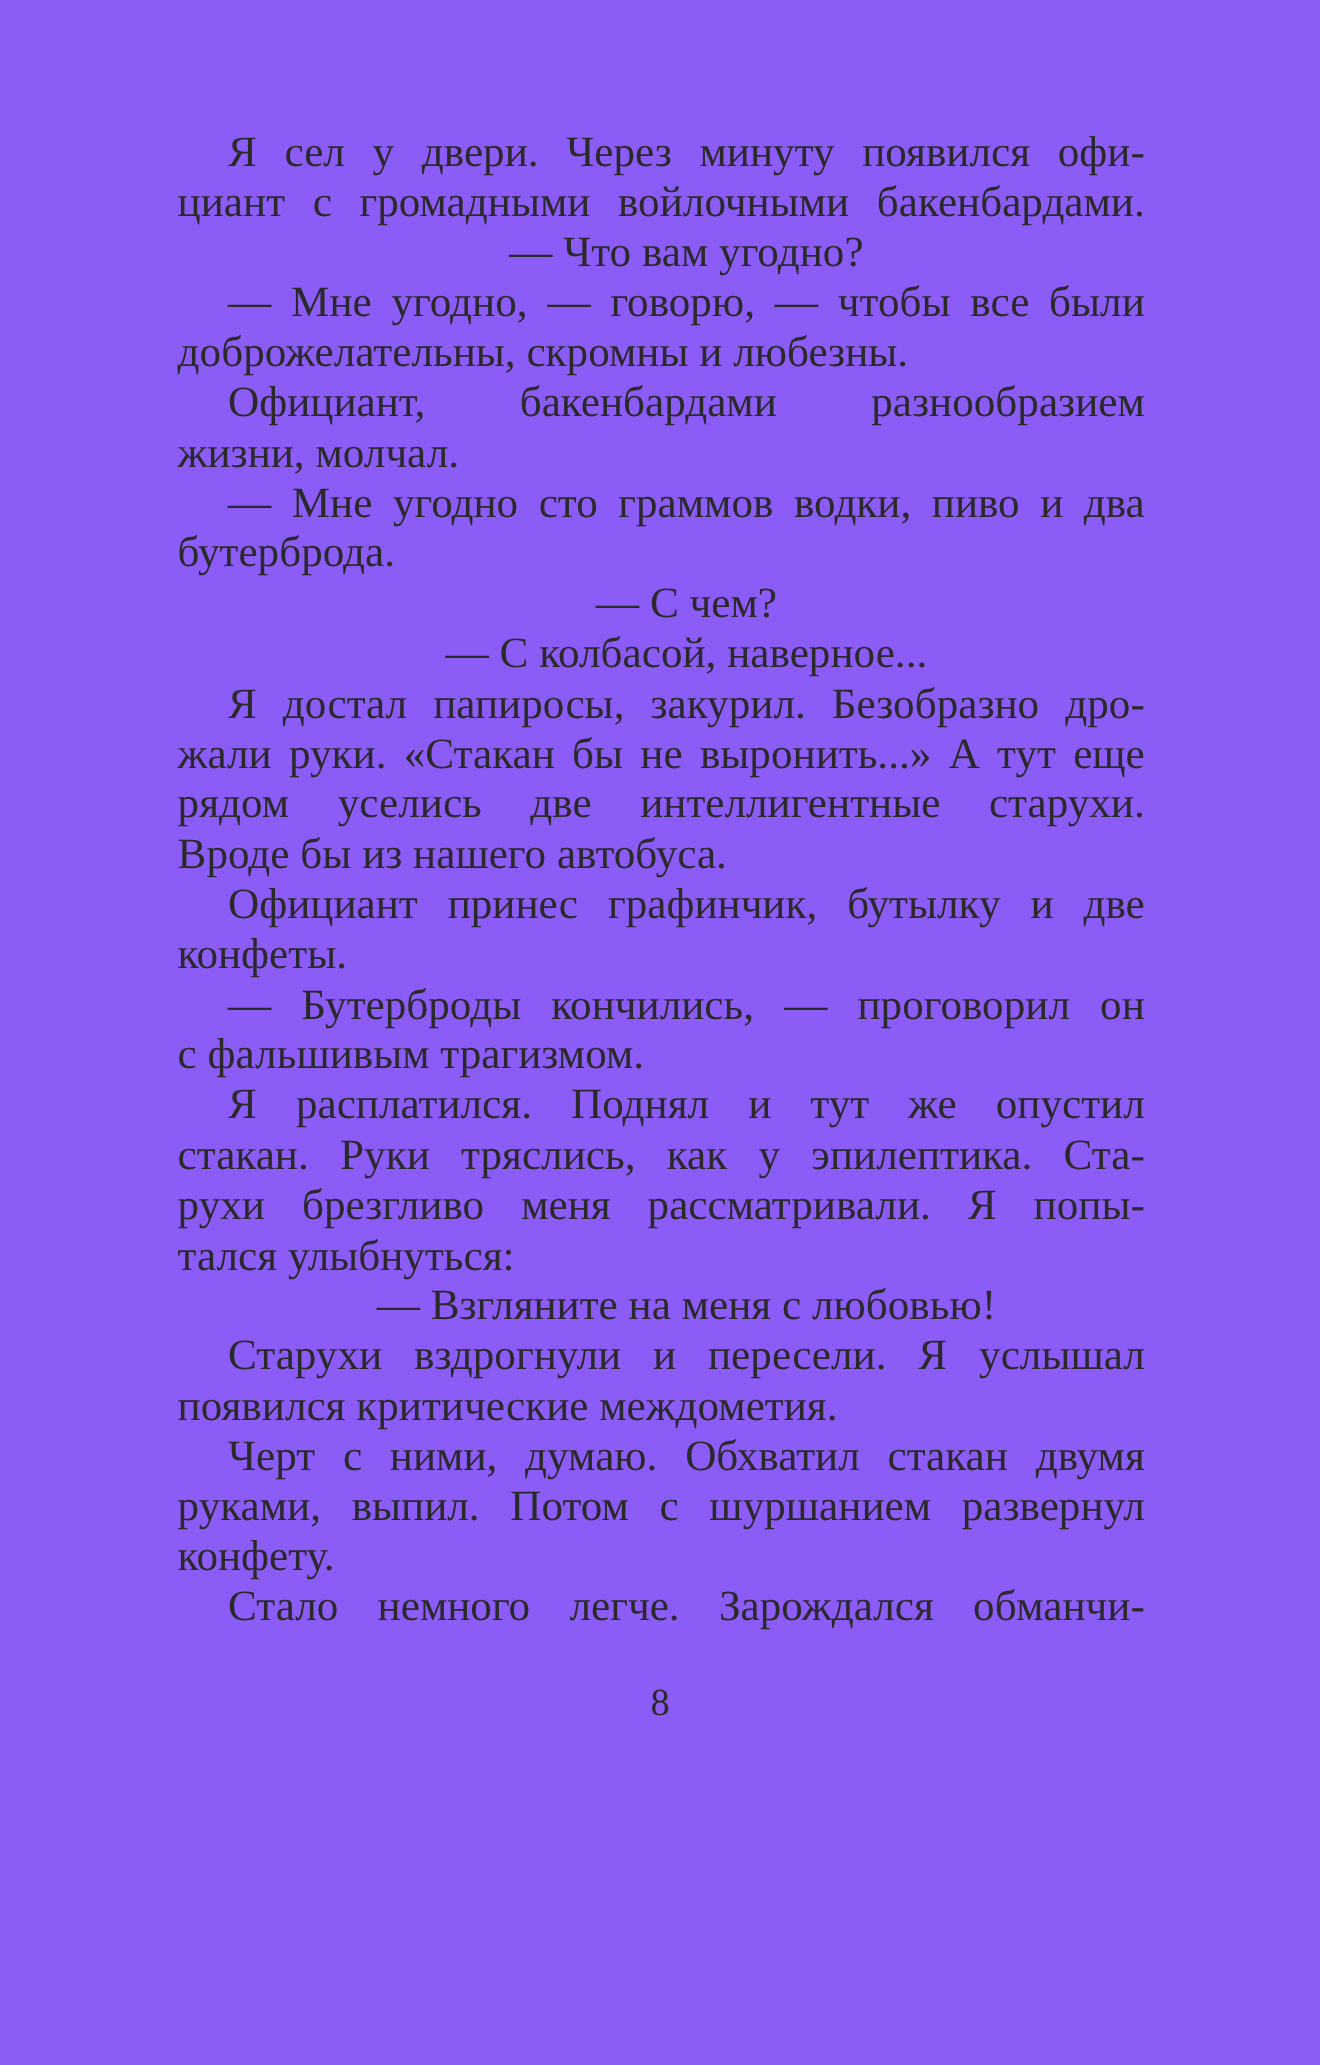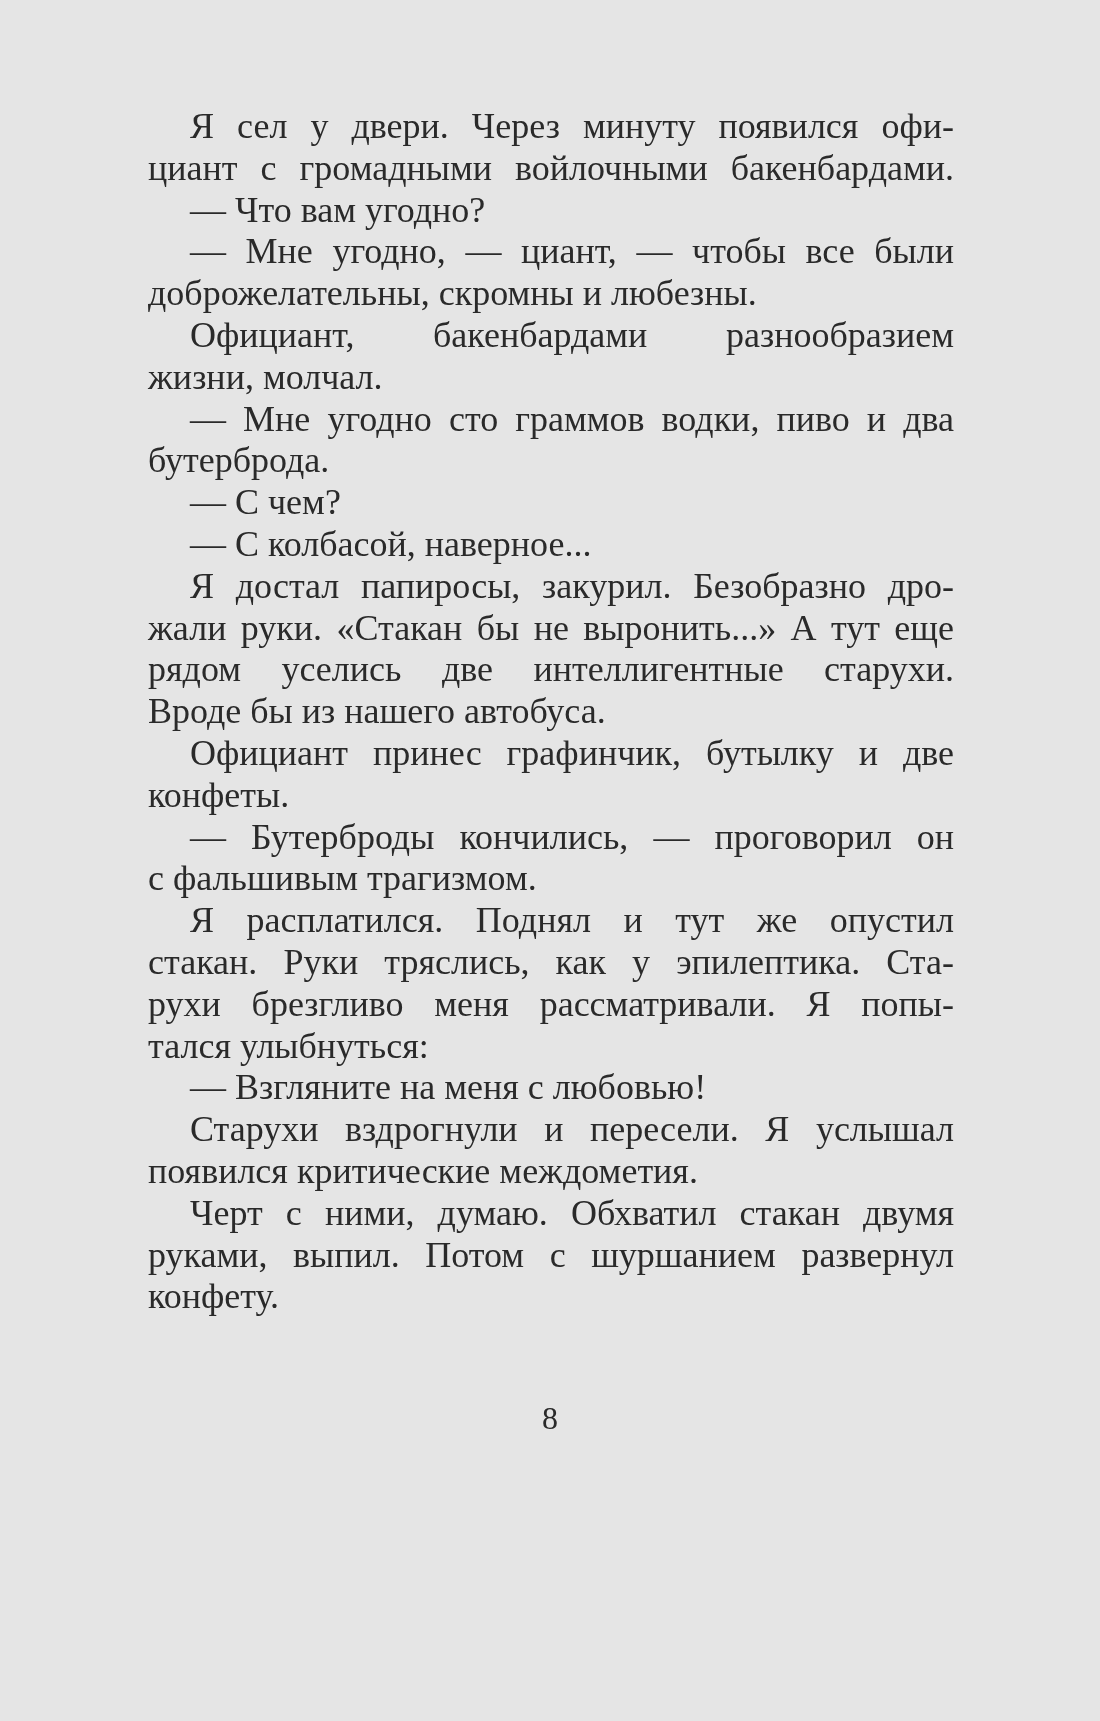--- a/index.html
+++ b/index.html
@@ -12,21 +12,21 @@
       height: 1721px;
       position: relative;
       overflow: hidden;
     }
     .page {
       position: absolute;
       left: 0;
       top: 0;
       width: 1100px;
       height: 1721px;
-      background: #e5e5e5;
+      background: #8b5cf6;
     }
     .text-column {
       position: absolute;
       left: 148px;
       top: 106px;
       width: 806px;
       font-family: "Liberation Serif", "DejaVu Serif", serif;
       font-size: 36px;
       color: #2a2a2a;
     }
@@ -36,20 +36,21 @@
       line-height: 41.8px;
       white-space: nowrap;
       overflow: visible;
     }
     .line.justify {
       text-align: justify;
       text-align-last: justify;
     }
     .line.indent {
       padding-left: 42px;
+      text-align: center;
     }
     .page-number {
       position: absolute;
       left: 0;
       width: 1100px;
       top: 1398px;
       text-align: center;
       font-family: "Liberation Serif", "DejaVu Serif", serif;
       font-size: 32px;
       color: #2a2a2a;
@@ -57,21 +58,21 @@
     }
   </style>
 </head>
 <body>
 
 <div class="page">
   <div class="text-column" id="text-column">
       <span class="line indent justify">Я сел у двери. Через минуту появился офи-</span>
       <span class="line justify">циант с громадными войлочными бакенбардами.</span>
       <span class="line indent">— Что вам угодно?</span>
-      <span class="line indent justify">— Мне угодно, — циант, — чтобы все были</span>
+      <span class="line indent justify">— Мне угодно, — говорю, — чтобы все были</span>
       <span class="line">доброжелательны, скромны и любезны.</span>
       <span class="line indent justify">Официант, бакенбардами разнообразием</span>
       <span class="line">жизни, молчал.</span>
       <span class="line indent justify">— Мне угодно сто граммов водки, пиво и два</span>
       <span class="line">бутерброда.</span>
       <span class="line indent">— С чем?</span>
       <span class="line indent">— С колбасой, наверное...</span>
       <span class="line indent justify">Я достал папиросы, закурил. Безобразно дро-</span>
       <span class="line justify">жали руки. «Стакан бы не выронить...» А тут еще</span>
       <span class="line justify">рядом уселись две интеллигентные старухи.</span>
@@ -83,15 +84,16 @@
       <span class="line indent justify">Я расплатился. Поднял и тут же опустил</span>
       <span class="line justify">стакан. Руки тряслись, как у эпилептика. Ста-</span>
       <span class="line justify">рухи брезгливо меня рассматривали. Я попы-</span>
       <span class="line">тался улыбнуться:</span>
       <span class="line indent">— Взгляните на меня с любовью!</span>
       <span class="line indent justify">Старухи вздрогнули и пересели. Я услышал</span>
       <span class="line">появился критические междометия.</span>
       <span class="line indent justify">Черт с ними, думаю. Обхватил стакан двумя</span>
       <span class="line justify">руками, выпил. Потом с шуршанием развернул</span>
       <span class="line">конфету.</span>
+      <span class="line indent justify">Стало немного легче. Зарождался обманчи-</span>
     </div>
   <div class="page-number">8</div>
 </div>
 
 </body></html>

